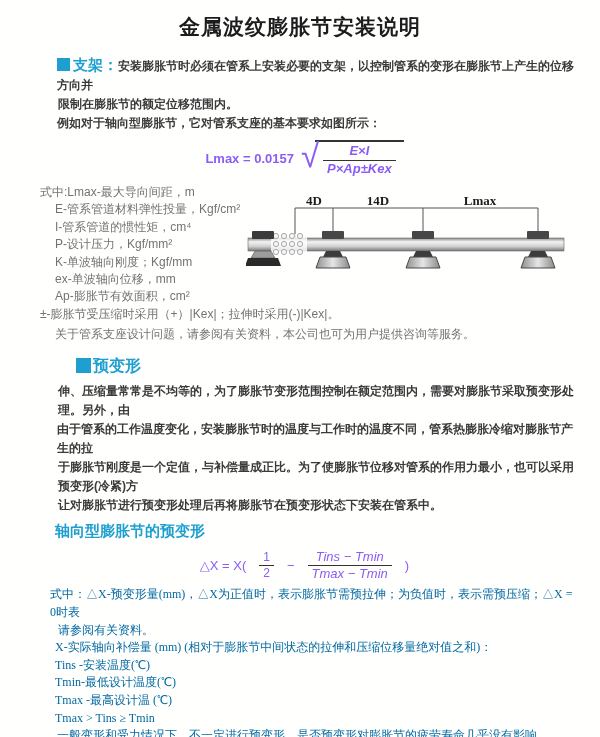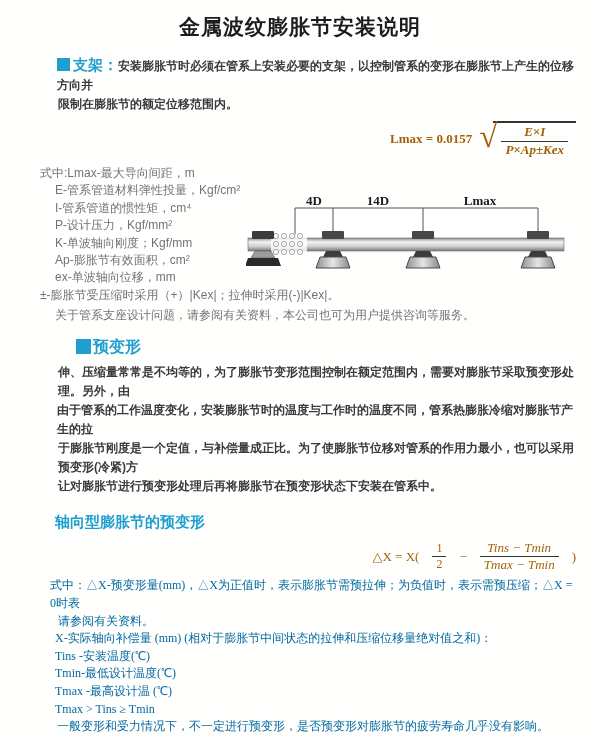--- a/index.html
+++ b/index.html
@@ -21,33 +21,33 @@
   .marker{
     display:inline-block;width:13px;height:13px;background:var(--accent);
     margin-right:3px;vertical-align:-1px;
   }
   .marker2{
     display:inline-block;width:15px;height:15px;background:var(--accent);
     margin-right:2px;vertical-align:-2px;
   }
   .sec-h{color:var(--accent);font-size:15px;font-weight:bold;}
   .sec2{margin:12px 0 5px;font-size:16px;font-weight:bold;color:var(--accent);padding-left:43px;}
-  .sub{margin:17px 0 5px;font-size:15px;font-weight:bold;color:var(--accent);padding-left:22px;}
+  .sub{margin:7px 0 5px;font-size:15px;font-weight:bold;color:var(--accent);padding-left:22px;}
 
   .dline{line-height:17.4px;color:#737373;}
   .d0{padding-left:7px;}
   .d1{padding-left:22px;}
   .nline{line-height:17.6px;color:#0369a1;font-family:Liberation Serif, serif;}
   .n17{padding-left:17px;}
   .n22{padding-left:22px;}
   .n24{padding-left:24px;}
 
   .formula{
-    display:flex;justify-content:flex-end;align-items:center;
-    font-family:Liberation Serif, serif;color:#a16207;
+    display:flex;justify-content:center;align-items:center;
+    font-family:Liberation Sans, sans-serif;color:#8b5cf6;
   }
   .f1{margin:7px 0 7px;font-weight:bold;font-size:13px;gap:7px;}
   .sqrt{display:inline-flex;align-items:center;}
   .rad{font-size:33px;line-height:1;font-weight:normal;transform:translateY(-3px);}
   .sqrt-body{border-top:2px solid #333;margin-left:-4px;padding:2px 8px 0;}
   .frac{display:inline-block;text-align:center;line-height:1.15;vertical-align:middle;}
   .frac .num{display:block;border-bottom:1px solid #333;padding:0 4px 1px;}
   .frac .den{display:block;padding:1px 4px 0;}
   .f2{margin:9px 0 4px;font-size:13px;gap:13px;}
   .ital{font-style:italic;}
@@ -60,42 +60,43 @@
 <body>
 
 <div class="page">
 
   <h1 class="title">金属波纹膨胀节安装说明</h1>
 
   <div class="content">
 
     <p class="line bold ind"><span class="marker"></span><span class="sec-h">支架：</span><span>安装膨胀节时必须在管系上安装必要的支架，以控制管系的变形在膨胀节上产生的位移方向并</span></p>
     <p class="line bold">限制在膨胀节的额定位移范围内。</p>
+    <p class="line bold ind">例如对于轴向型膨胀节，它对管系支座的基本要求如图所示：</p>
 
     <div class="formula f1">
       <span>Lmax = 0.0157</span>
       <span class="sqrt">
         <span class="rad">√</span>
         <span class="sqrt-body">
           <span class="frac ital">
             <span class="num">E×I</span>
             <span class="den">P×Ap±Kex</span>
           </span>
         </span>
       </span>
     </div>
 
     <div>
       <p class="dline d0">式中:Lmax-最大导向间距，m</p>
       <p class="dline d1">E-管系管道材料弹性投量，Kgf/cm²</p>
       <p class="dline d1">I-管系管道的惯性矩，cm⁴</p>
       <p class="dline d1">P-设计压力，Kgf/mm²</p>
       <p class="dline d1">K-单波轴向刚度；Kgf/mm</p>
+      <p class="dline d1">ex-单波轴向位移，mm</p>
       <p class="dline d1">Ap-膨胀节有效面积，cm²</p>
-      <p class="dline d1">ex-单波轴向位移，mm</p>
       <p class="dline d0">±-膨胀节受压缩时采用（+）|Kex|；拉伸时采用(-)|Kex|。</p>
       <p class="dline d1 consult">关于管系支座设计问题，请参阅有关资料，本公司也可为用户提供咨询等服务。</p>
     </div>
 
     <h2 class="sec2"><span class="marker2"></span><span>预变形</span></h2>
     <p class="line bold">伸、压缩量常常是不均等的，为了膨胀节变形范围控制在额定范围内，需要对膨胀节采取预变形处理。另外，由</p>
     <p class="line bold ind">由于管系的工作温度变化，安装膨胀节时的温度与工作时的温度不同，管系热膨胀冷缩对膨胀节产生的拉</p>
     <p class="line bold">于膨胀节刚度是一个定值，与补偿量成正比。为了使膨胀节位移对管系的作用力最小，也可以采用预变形(冷紧)方</p>
     <p class="line bold">让对膨胀节进行预变形处理后再将膨胀节在预变形状态下安装在管系中。</p>
 

